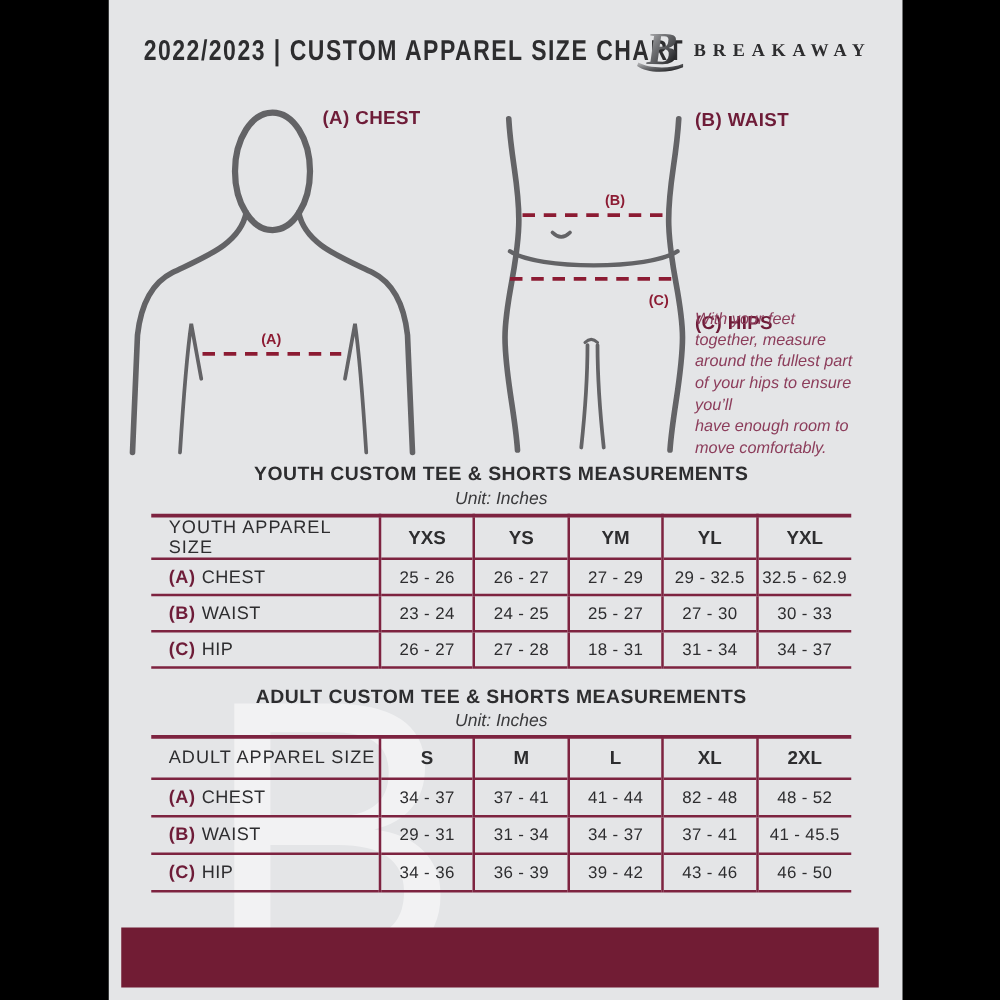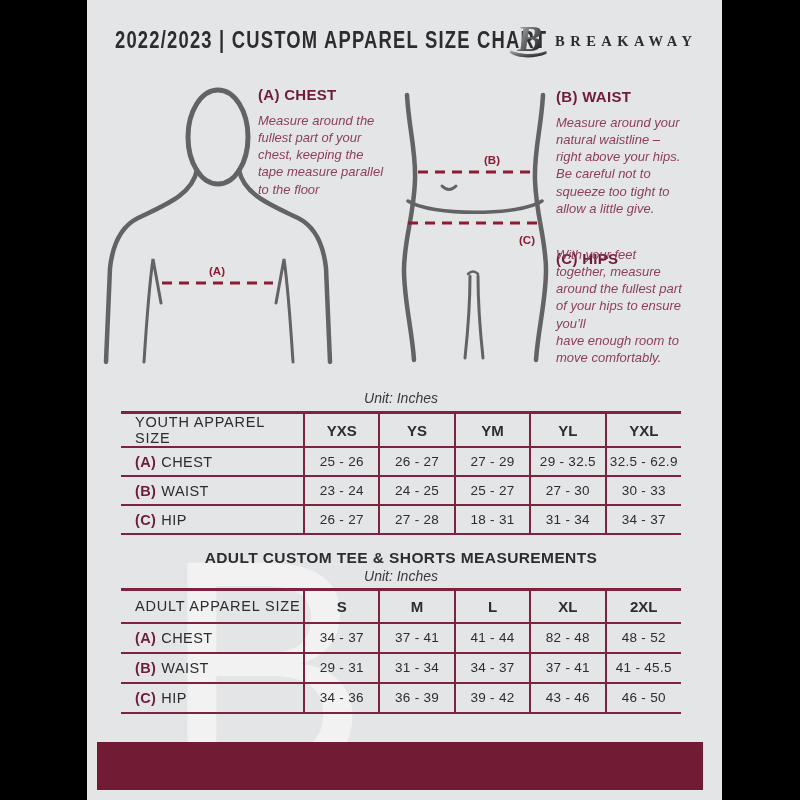--- a/index.html
+++ b/index.html
@@ -151,41 +151,31 @@
       </g>
 
       <path d="M331,97 H445" stroke="#8c1b33" stroke-width="3" stroke-dasharray="10 7"></path>
       <text x="405" y="89" text-anchor="middle" font-size="11.5" font-weight="bold" fill="#8c1b33">(B)</text>
 
       <path d="M321,148 H457" stroke="#8c1b33" stroke-width="3" stroke-dasharray="10 7"></path>
       <text x="440" y="169" text-anchor="middle" font-size="11.5" font-weight="bold" fill="#8c1b33">(C)</text>
     </svg>
 
     <div class="instr-heading h-chest">(A) CHEST</div>
-    <div class="instr-body b-chest">Measure around the
-fullest part of your
-chest, keeping the
-tape measure parallel
-to the floor</div>
     <div class="instr-heading h-waist">(B) WAIST</div>
-    <div class="instr-body b-waist">Measure around your
-natural waistline –
-right above your hips.
-Be careful not to
-squeeze too tight to
-allow a little give.</div>
     <div class="instr-heading h-hips">(C) HIPS</div>
     <div class="instr-body b-hips">With your feet
 together, measure
 around the fullest part
 of your hips to ensure
 you’ll
 have enough room to
 move comfortably.</div>
 
+    <div class="tbl-title youth-title">YOUTH CUSTOM TEE &amp; SHORTS MEASUREMENTS</div>
     <div class="tbl-unit youth-unit">Unit: Inches</div>
     <table class="size-table youth-table">
       <colgroup>
           <col style="width:183px">
           <col>
           <col>
           <col>
           <col>
           <col>
         </colgroup>

